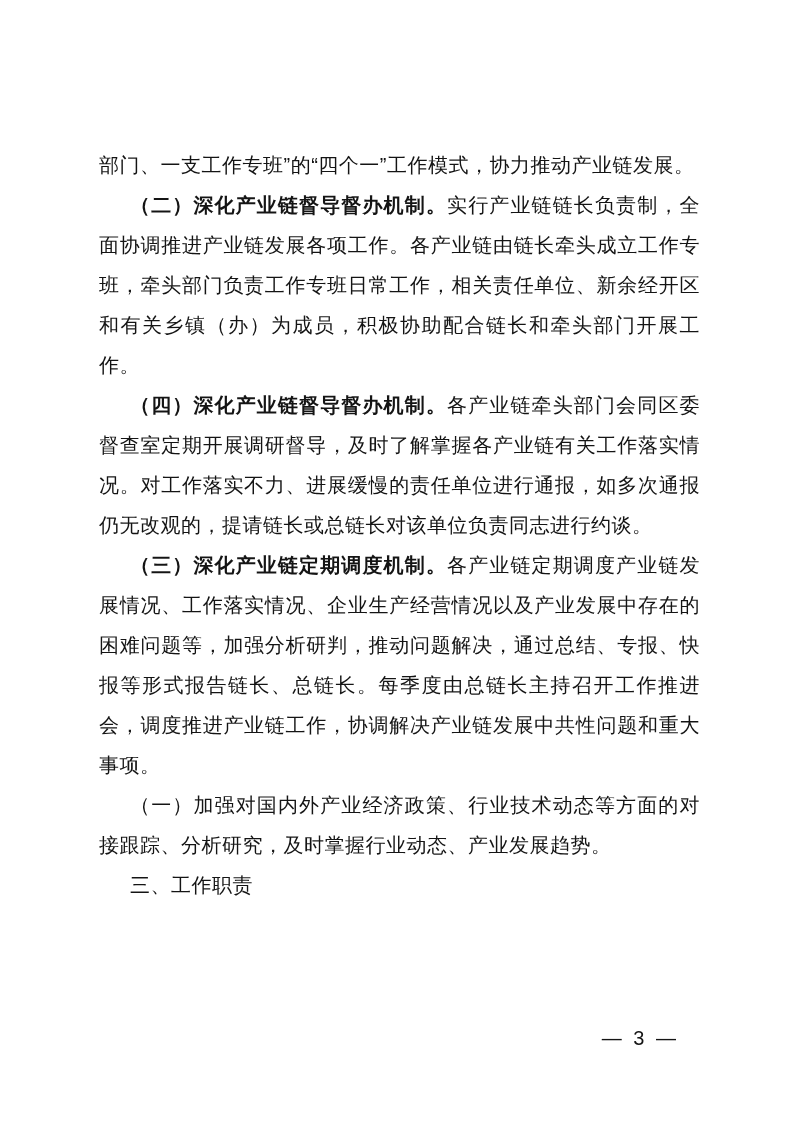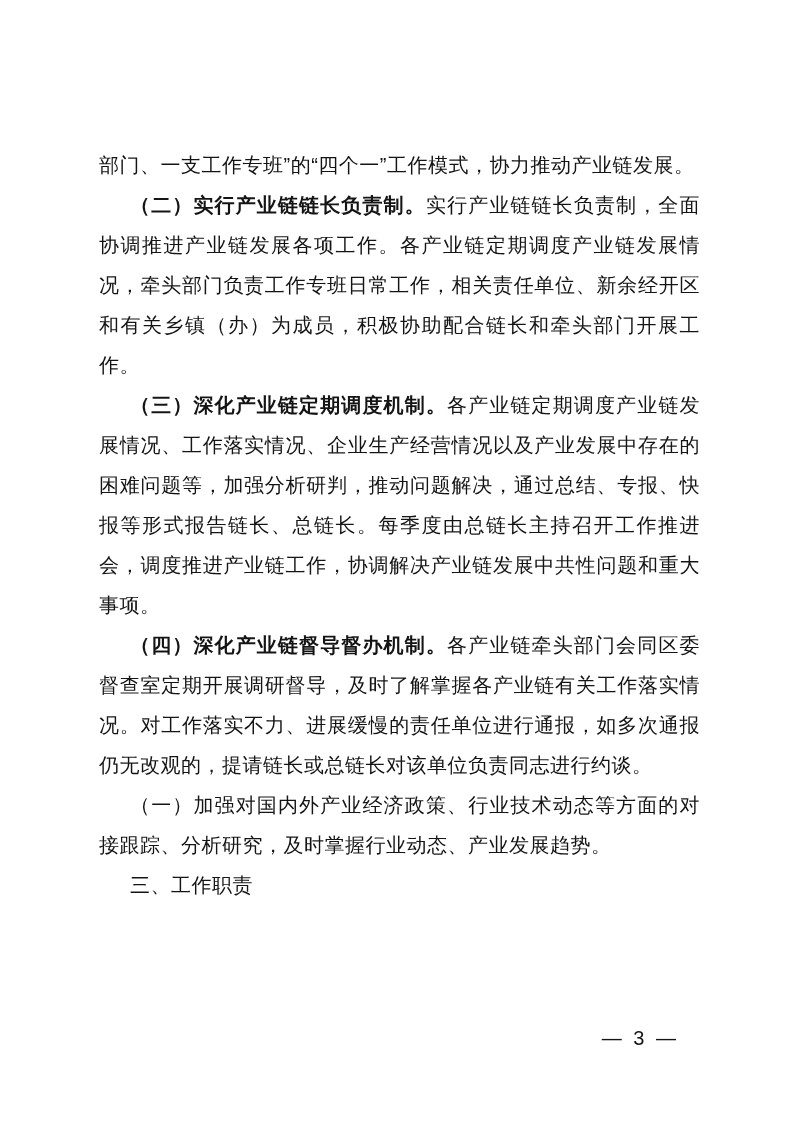--- a/index.html
+++ b/index.html
@@ -54,25 +54,25 @@
   }
 </style>
 </head>
 <body>
 
 <div class="page">
   <div class="content">
 
     <p class="para no-indent"><span>部门、一支工作专班”的“四个一”工作模式，协力推动产业链发展。</span></p>
 
-    <p class="para"><span class="lead">（二）实行产业链链长负责制。</span><span>实行产业链链长负责制，全面协调推进产业链发展各项工作。各产业链定期调度产业链发展情况，牵头部门负责工作专班日常工作，相关责任单位、新余经开区和有关乡镇（办）为成员，积极协助配合链长和牵头部门开展工作。</span></p>
+    <p class="para"><span class="lead">（二）深化产业链督导督办机制。</span><span>实行产业链链长负责制，全面协调推进产业链发展各项工作。各产业链由链长牵头成立工作专班，牵头部门负责工作专班日常工作，相关责任单位、新余经开区和有关乡镇（办）为成员，积极协助配合链长和牵头部门开展工作。</span></p>
+
+    <p class="para"><span class="lead">（四）深化产业链督导督办机制。</span><span>各产业链牵头部门会同区委督查室定期开展调研督导，及时了解掌握各产业链有关工作落实情况。对工作落实不力、进展缓慢的责任单位进行通报，如多次通报仍无改观的，提请链长或总链长对该单位负责同志进行约谈。</span></p>
 
     <p class="para"><span class="lead">（三）深化产业链定期调度机制。</span><span>各产业链定期调度产业链发展情况、工作落实情况、企业生产经营情况以及产业发展中存在的困难问题等，加强分析研判，推动问题解决，通过总结、专报、快报等形式报告链长、总链长。每季度由总链长主持召开工作推进会，调度推进产业链工作，协调解决产业链发展中共性问题和重大事项。</span></p>
-
-    <p class="para"><span class="lead">（四）深化产业链督导督办机制。</span><span>各产业链牵头部门会同区委督查室定期开展调研督导，及时了解掌握各产业链有关工作落实情况。对工作落实不力、进展缓慢的责任单位进行通报，如多次通报仍无改观的，提请链长或总链长对该单位负责同志进行约谈。</span></p>
 
     <p class="para"><span>（一）加强对国内外产业经济政策、行业技术动态等方面的对接跟踪、分析研究，及时掌握行业动态、产业发展趋势。</span></p>
 
     <p class="para"><span>三、工作职责</span></p>
 
   </div>
 
   <div class="page-number">— 3 —</div>
 </div>
 

